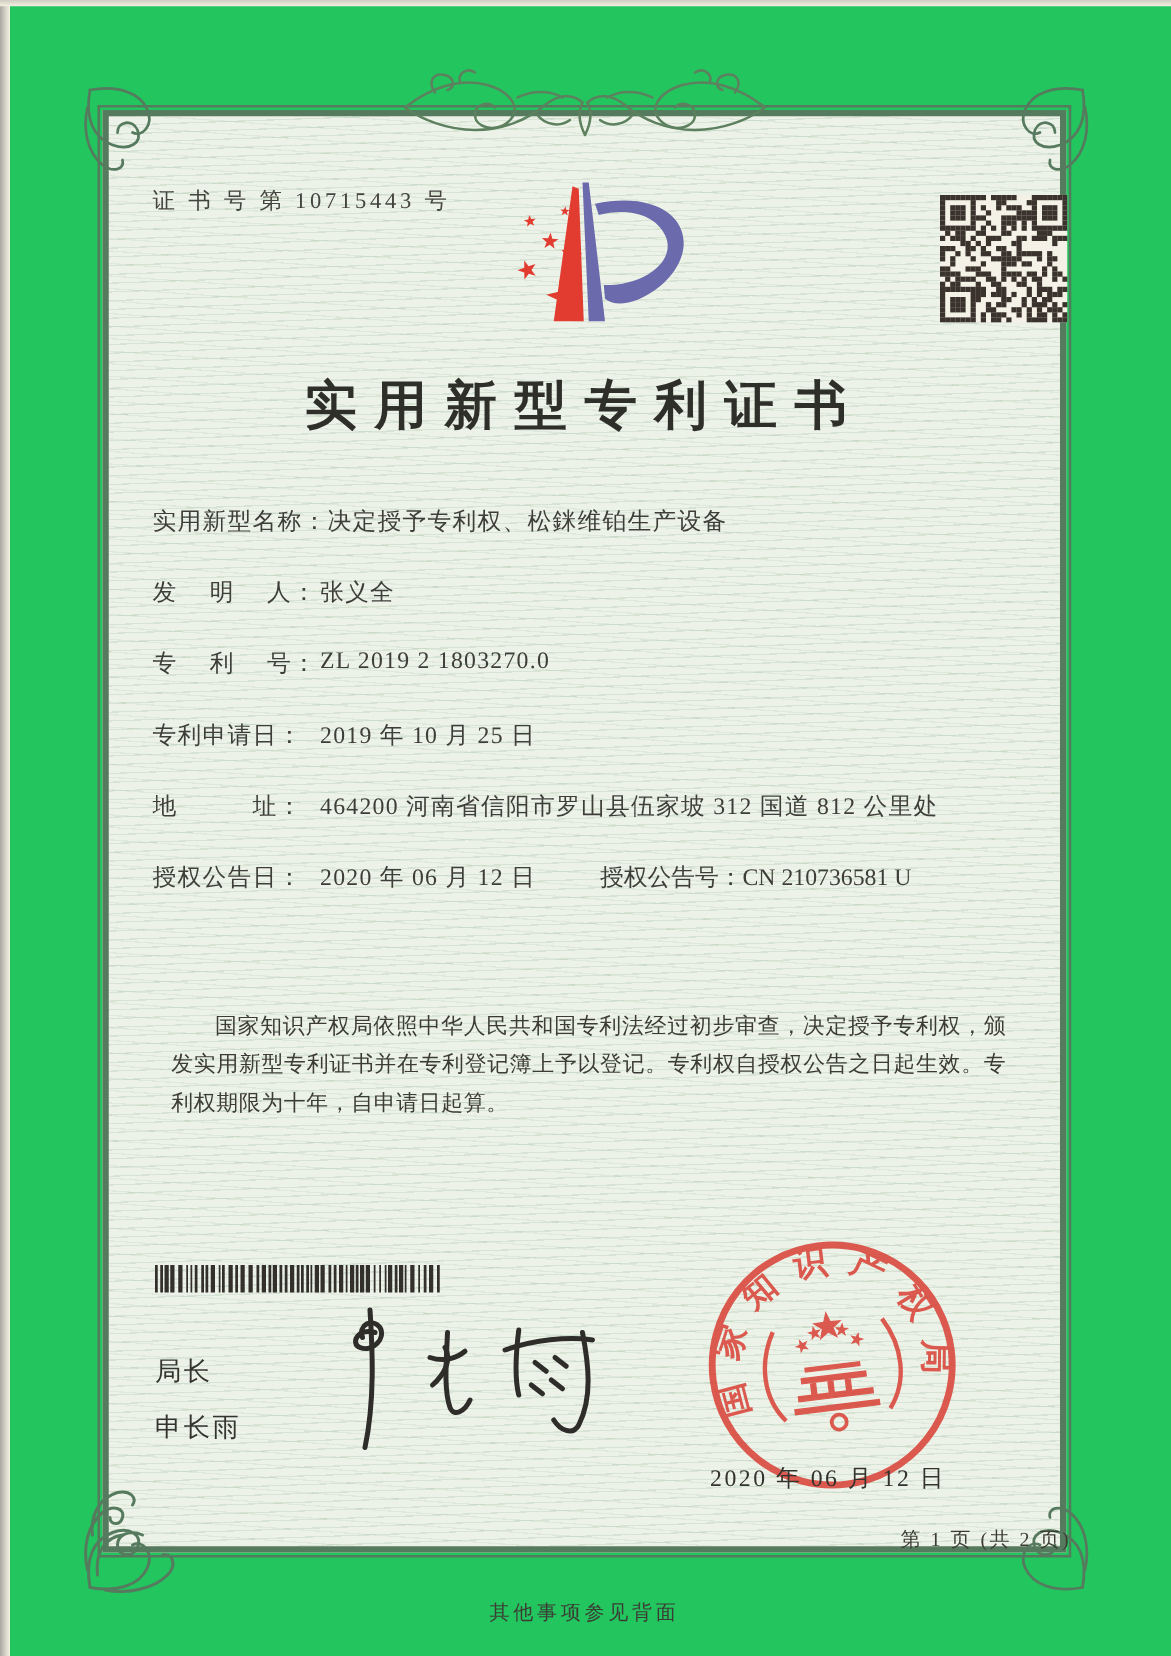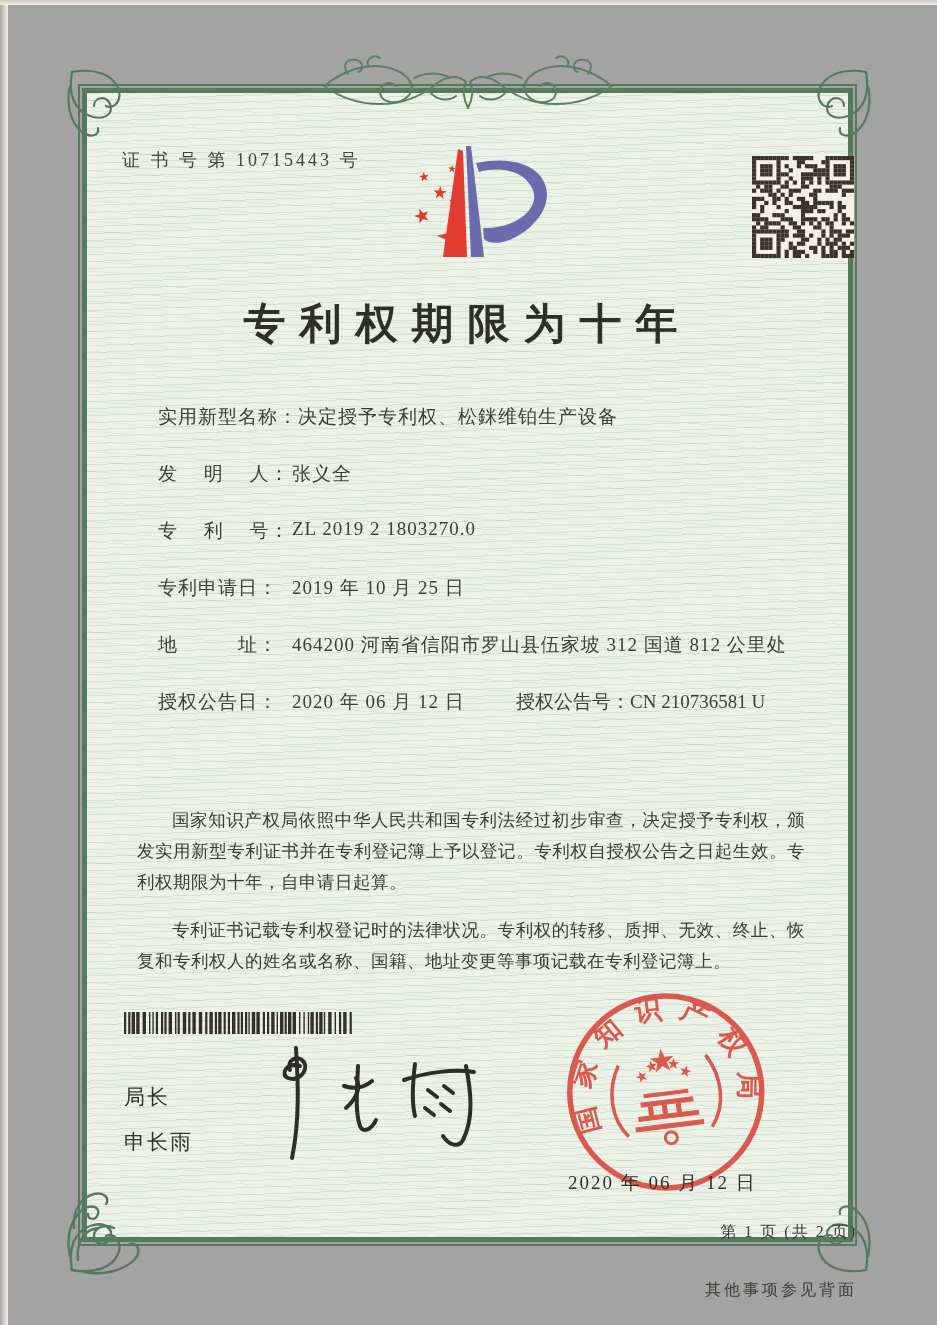--- a/index.html
+++ b/index.html
@@ -1,18 +1,18 @@
 <!DOCTYPE html>
 <html><head>
 <meta charset="utf-8">
 <style>
   html,body{margin:0;padding:0;background:#dededa;}
   .page{
     position:relative;width:937px;height:1325px;overflow:hidden;
-    background:#a3a3a3;
+    background:#22c55e;
     font-family:"Liberation Serif","DejaVu Serif",serif;
     color:#3b3b34;
   }
   .scan-edge-left{position:absolute;left:0;top:0;width:8px;height:100%;
     background:linear-gradient(90deg,#a9a7a2,#d9d6cc 60%,#f4f0e1);}
   .scan-edge-top{position:absolute;left:0;top:0;width:100%;height:5px;
     background:linear-gradient(180deg,#cfccc2,#f4f0e1);}
   
   .frame{
     position:absolute;left:78px;top:84px;right:80px;bottom:79px;
@@ -26,39 +26,39 @@
       repeating-linear-gradient(178deg, rgba(126,168,131,.20) 0 1px, rgba(0,0,0,0) 1px 7px),
       repeating-linear-gradient(184deg, rgba(126,168,131,.13) 0 1px, rgba(0,0,0,0) 1px 10px);
   }
   .ornament{position:absolute;pointer-events:none;}
   
   .cert-no{position:absolute;left:122px;top:148px;font-size:18px;letter-spacing:3px;color:#44443e;}
   .title{
     position:absolute;left:78px;right:80px;top:296px;text-align:center;
     font-size:42px;font-weight:600;letter-spacing:14px;color:#2f2f2a;
   }
-  .fields{position:absolute;left:122px;top:404px;width:700px;font-size:19px;color:#3e3e38;margin-left:36px;}
+  .fields{position:absolute;left:122px;top:404px;width:700px;font-size:19px;color:#3e3e38;}
   .field-row{position:relative;height:57px;display:flex;align-items:flex-start;}
   .field-label{display:inline-block;min-width:134px;white-space:pre;letter-spacing:1px;}
   .field-value{letter-spacing:1px;}
   .gazette-pair{position:absolute;left:358px;top:0;white-space:pre;}
   .body-text{
     position:absolute;left:120px;top:788px;width:702px;
     font-size:17.5px;line-height:31px;color:#3c3c35;text-align:justify;letter-spacing:.5px;
   }
   .body-text p{margin:17px;text-indent:2em;}
   .barcode-wrap{position:absolute;left:124px;top:1012px;}
   .signer{position:absolute;left:124px;top:1083px;font-size:21px;color:#34342f;letter-spacing:2px;}
   .signer div{margin-bottom:17px;}
   .signature{position:absolute;left:252px;top:1040px;}
   .seal{position:absolute;left:560px;top:988px;}
   .seal-date{position:absolute;left:568px;top:1170px;font-size:19px;letter-spacing:2px;color:#33332e;}
   .page-footer{position:absolute;left:78px;right:80px;top:1222px;text-align:right;
     font-size:16px;letter-spacing:2px;color:#3c3c35;}
-  .back-note{position:absolute;left:78px;right:80px;top:1280px;text-align:right;
+  .back-note{position:absolute;left:78px;right:80px;top:1280px;text-align:center;
     font-size:16px;letter-spacing:3px;color:#3c3c35;}
   .logo{position:absolute;left:396px;top:136px;}
   .qr{position:absolute;left:752px;top:156px;}
 </style>
 </head>
 <body>
 
 <div class="page">
   <div class="scan-edge-left"></div>
   <div class="scan-edge-top"></div>
@@ -455,21 +455,21 @@
         <rect x="17" y="24" width="1.02" height="1.02"></rect>
         <rect x="18" y="24" width="1.02" height="1.02"></rect>
         <rect x="19" y="24" width="1.02" height="1.02"></rect>
         <rect x="20" y="24" width="1.02" height="1.02"></rect>
         <rect x="22" y="24" width="1.02" height="1.02"></rect>
         <rect x="23" y="24" width="1.02" height="1.02"></rect>
         <rect x="24" y="24" width="1.02" height="1.02"></rect>
       </g>
   </svg>
 
-  <div class="title">专利权期限为十年</div>
+  <div class="title">实用新型专利证书</div>
 
   <div class="fields">
     <div class="field-row">
       <span class="field-label">实用新型名称：</span>
       <span class="field-value">决定授予专利权、松銤维铂生产设备</span>
     </div>
     <div class="field-row">
       <span class="field-label">发　 明 　人：</span>
       <span class="field-value">张义全</span>
     </div>
@@ -487,21 +487,20 @@
     </div>
     <div class="field-row">
       <span class="field-label">授权公告日：</span>
       <span class="field-value">2020 年 06 月 12 日</span>
       <span class="gazette-pair"><span>授权公告号：</span><span>CN 210736581 U</span></span>
     </div>
   </div>
 
   <div class="body-text">
     <p>国家知识产权局依照中华人民共和国专利法经过初步审查，决定授予专利权，颁发实用新型专利证书并在专利登记簿上予以登记。专利权自授权公告之日起生效。专利权期限为十年，自申请日起算。</p>
-    <p>专利证书记载专利权登记时的法律状况。专利权的转移、质押、无效、终止、恢复和专利权人的姓名或名称、国籍、地址变更等事项记载在专利登记簿上。</p>
   </div>
 
   <svg class="barcode-wrap" width="230" height="23" viewBox="0 0 230 23">
     <g id="barcode-bars" fill="#33302b">
         <rect x="0.0" y="0" width="2.2" height="22"></rect>
         <rect x="4.2" y="0" width="2.2" height="22"></rect>
         <rect x="7.6" y="0" width="3.4" height="22"></rect>
         <rect x="12.2" y="0" width="3.4" height="22"></rect>
         <rect x="18.6" y="0" width="3.4" height="22"></rect>
         <rect x="25.0" y="0" width="1.4" height="22"></rect>

